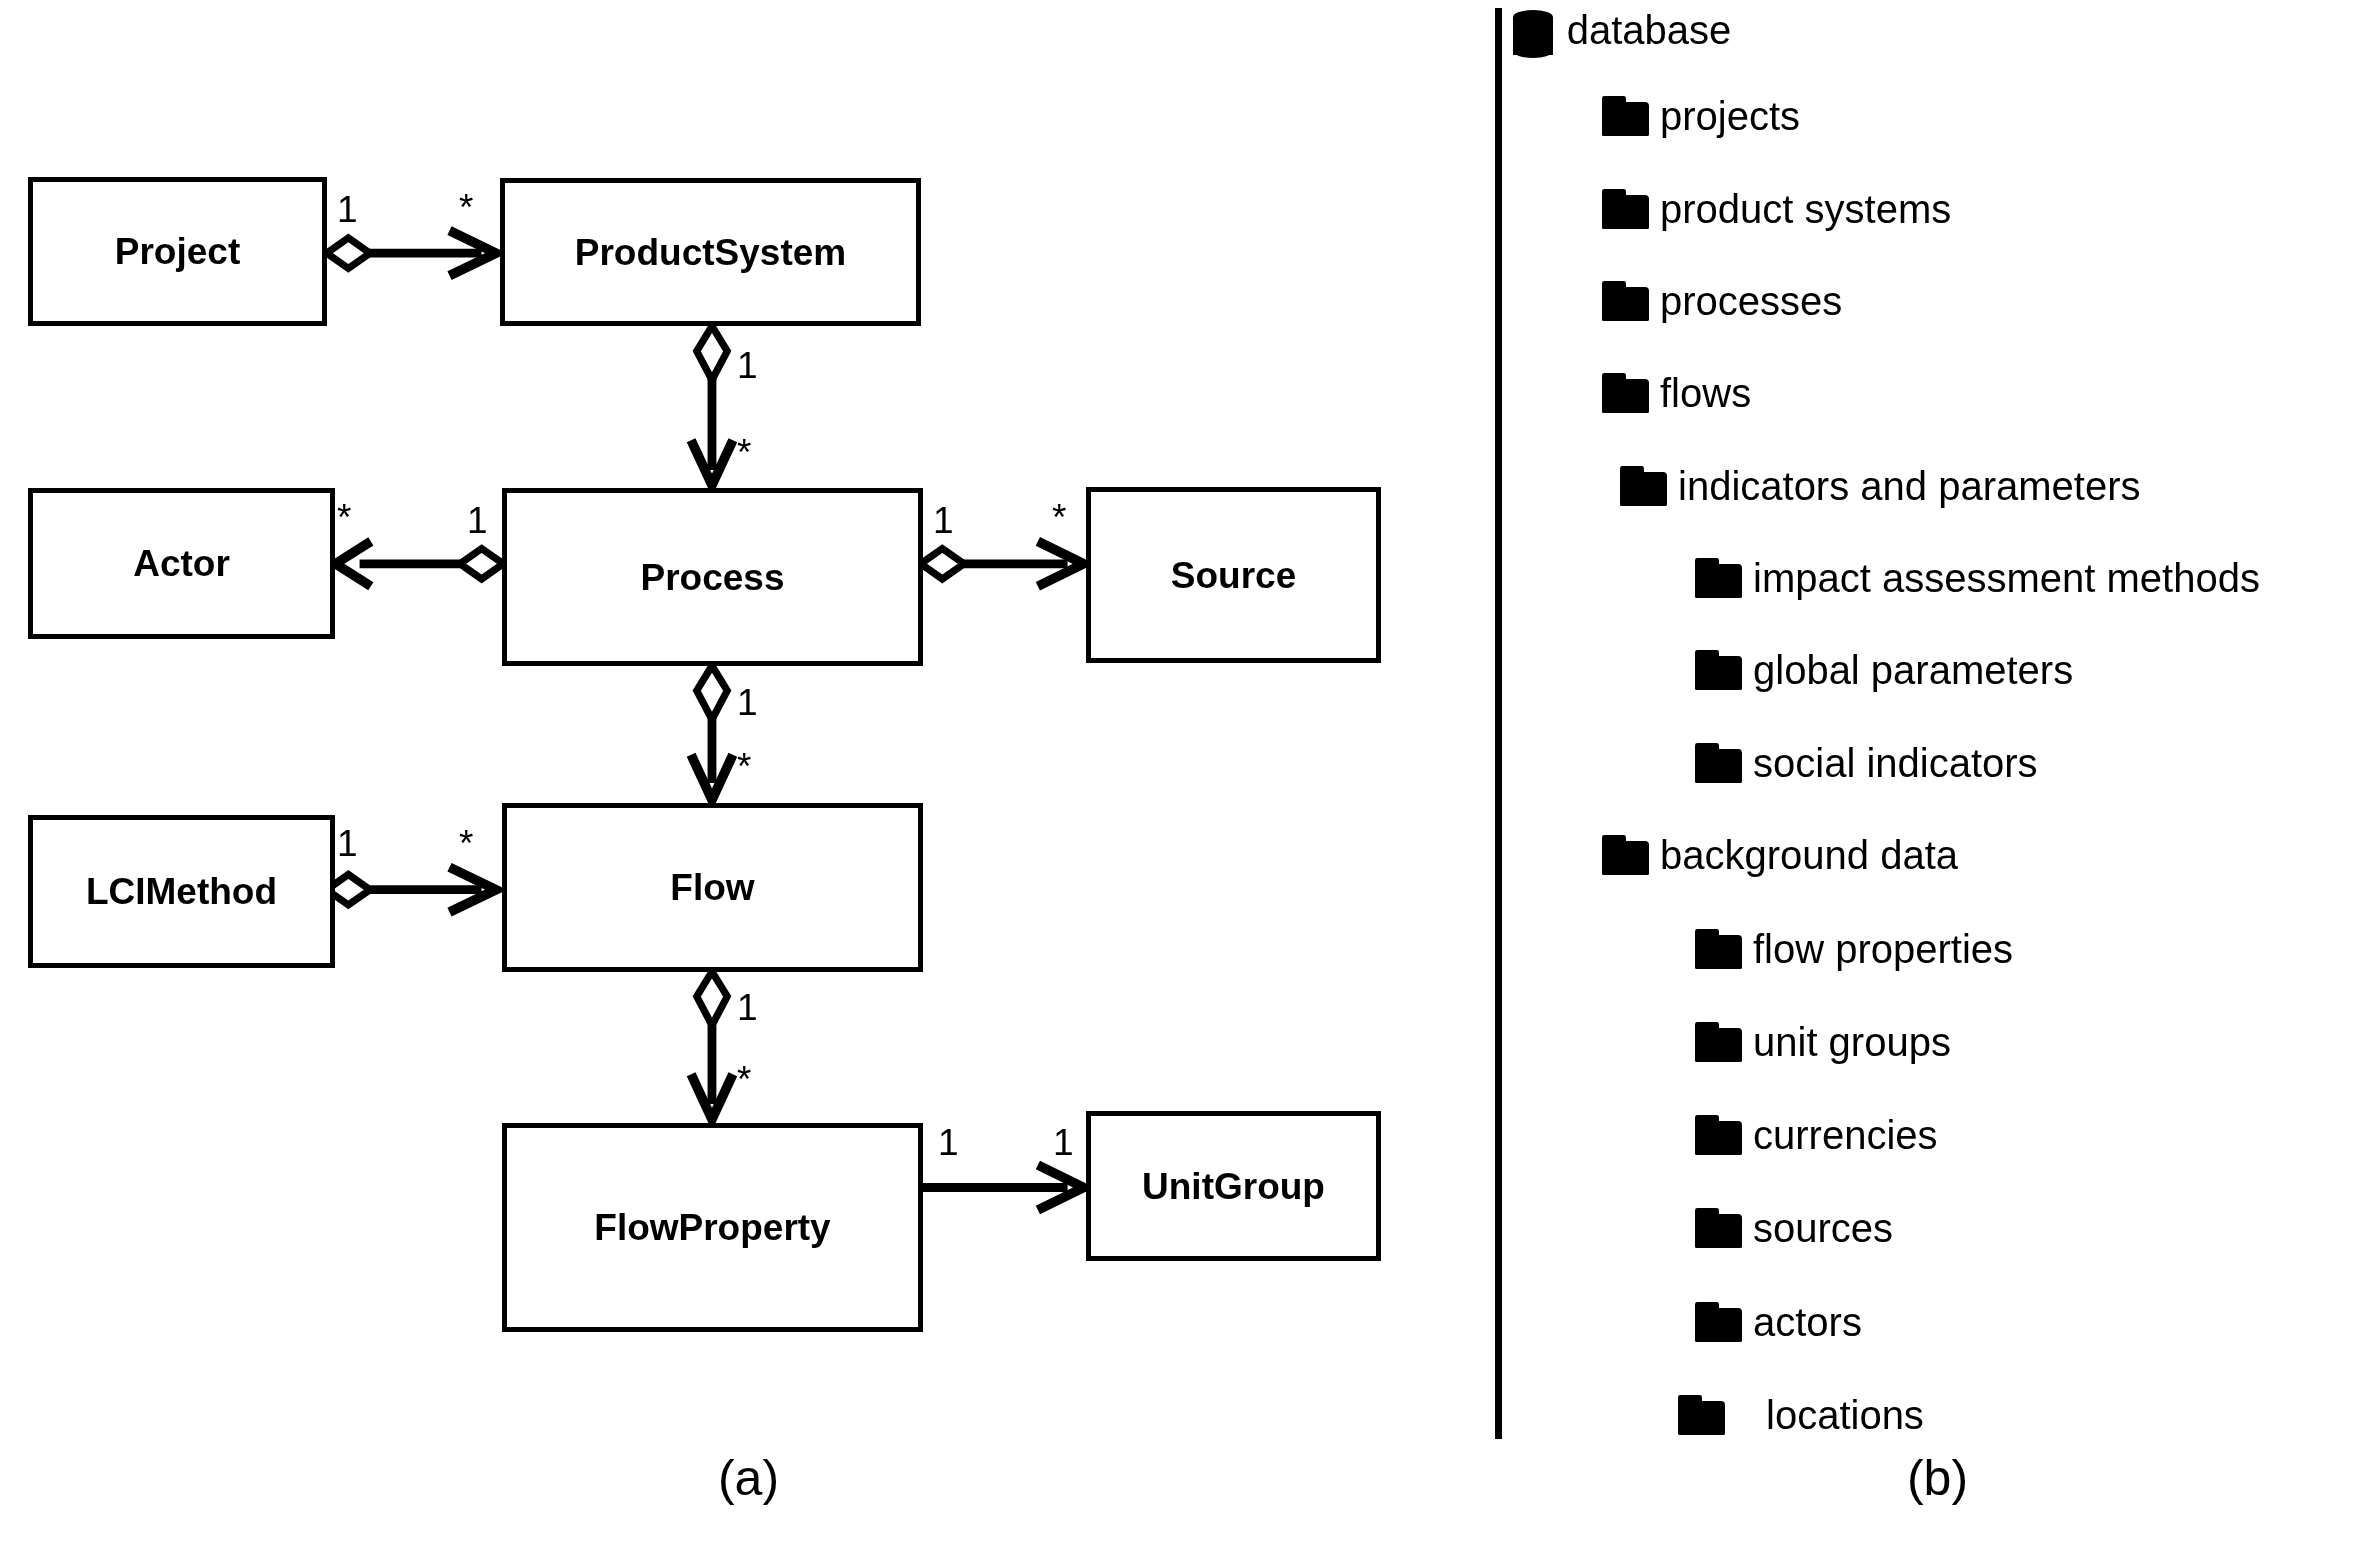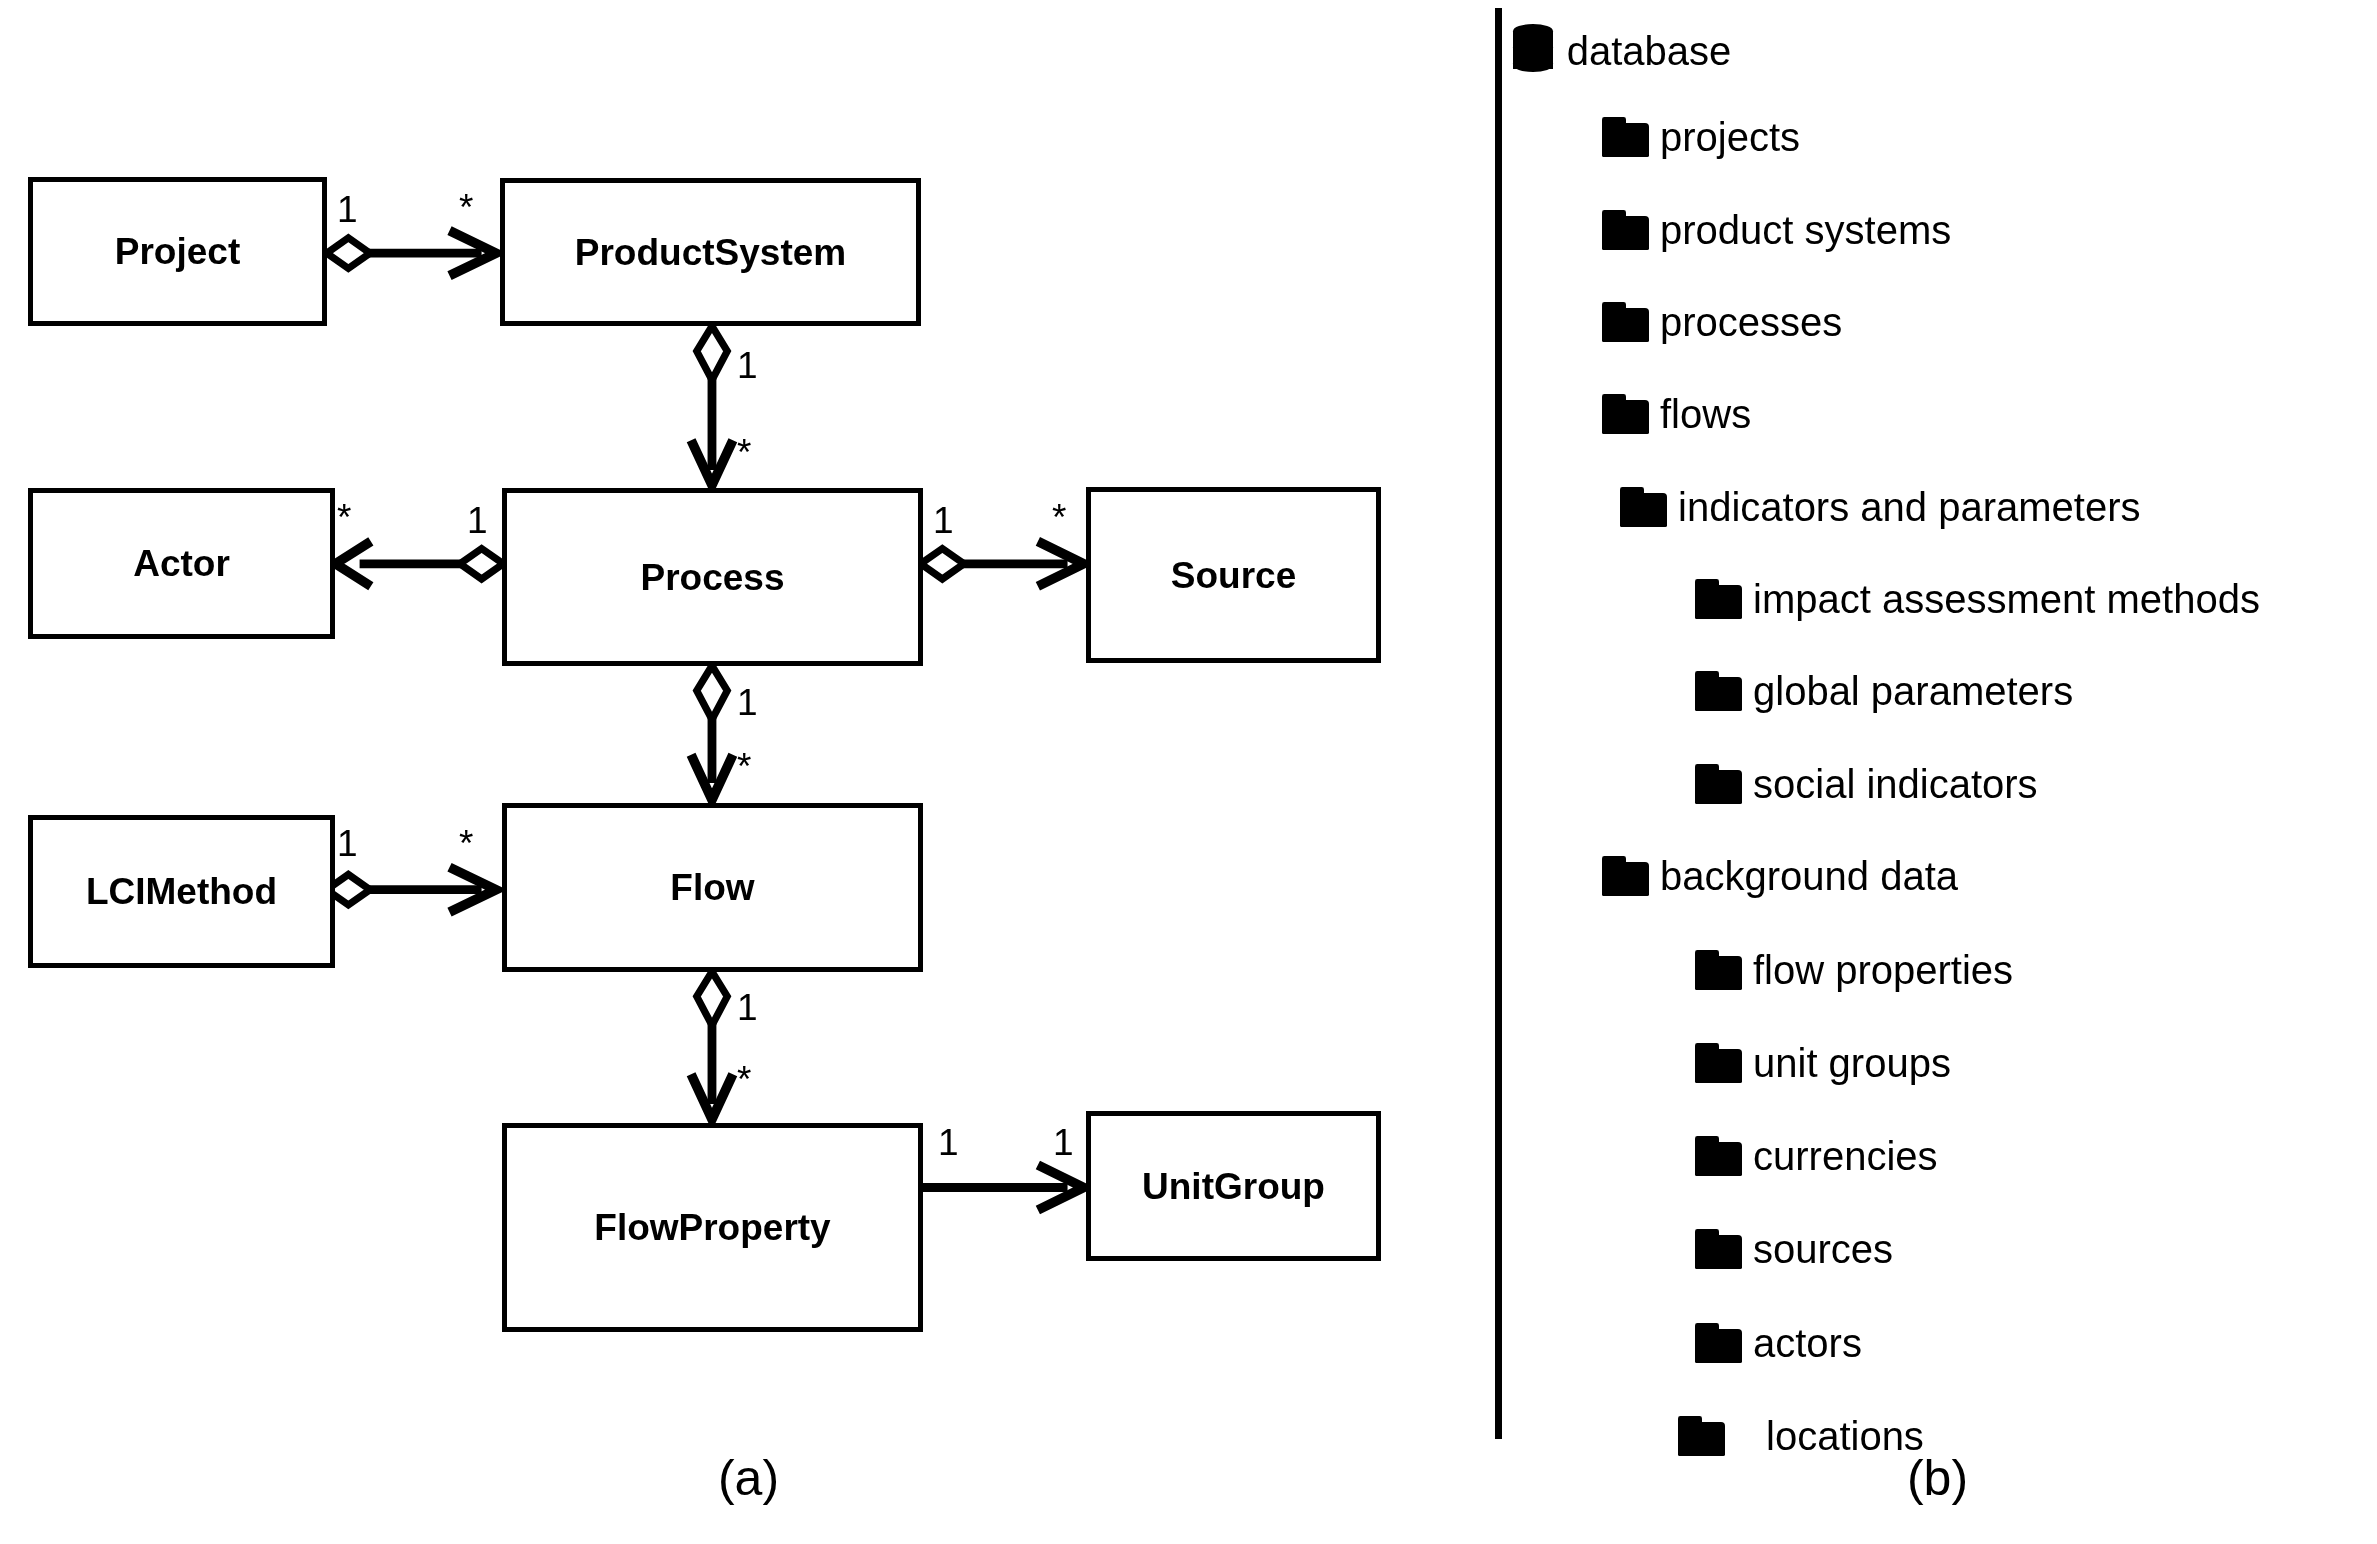--- a/index.html
+++ b/index.html
@@ -36,21 +36,21 @@
   
   .mult{position:absolute;font-size:37px;line-height:1;z-index:6;}
 
   
   .caption{position:absolute;font-size:50px;line-height:1;}
   #caption-a{left:0;top:1453px;width:1497px;text-align:center;}
   #caption-b{left:0;top:1453px;width:879px;text-align:center;}
 
   
   #tree{position:absolute;left:0;top:0;width:879px;}
-  .tree-row{position:absolute;display:flex;align-items:center;height:50px;margin-top:16px;}
+  .tree-row{position:absolute;display:flex;height:50px;}
   .tree-label{font-size:40px;line-height:1;white-space:nowrap;}
 
   .folder-icon{width:50px;height:40px;position:relative;flex:0 0 auto;
                margin-right:8px;}
   .folder-icon .tab{position:absolute;left:0;top:0;width:24px;height:9.6px;
                     background:#000;border-radius:2.4px 2.4px 0 0;}
   .folder-icon .body{position:absolute;left:0;top:6.4px;width:47px;height:34px;
                      background:#000;border-radius:0 4px 1.6px 1.6px;}
 
   .db-icon{width:43px;height:53px;position:relative;flex:0 0 auto;margin-right:11.2px;}

